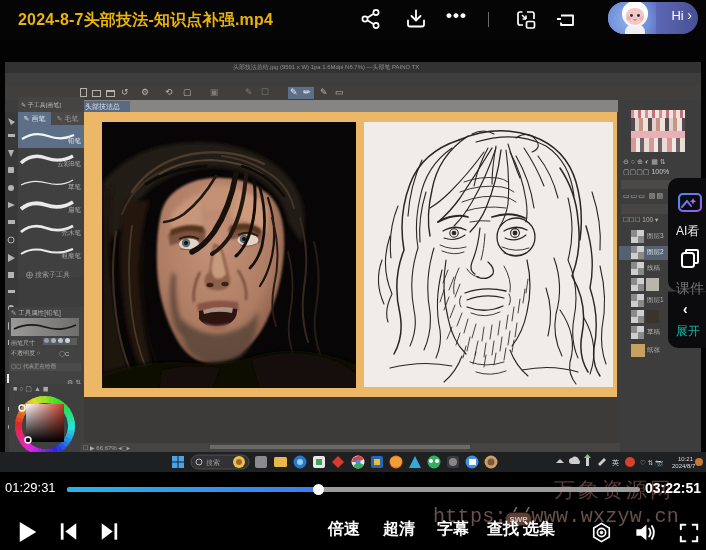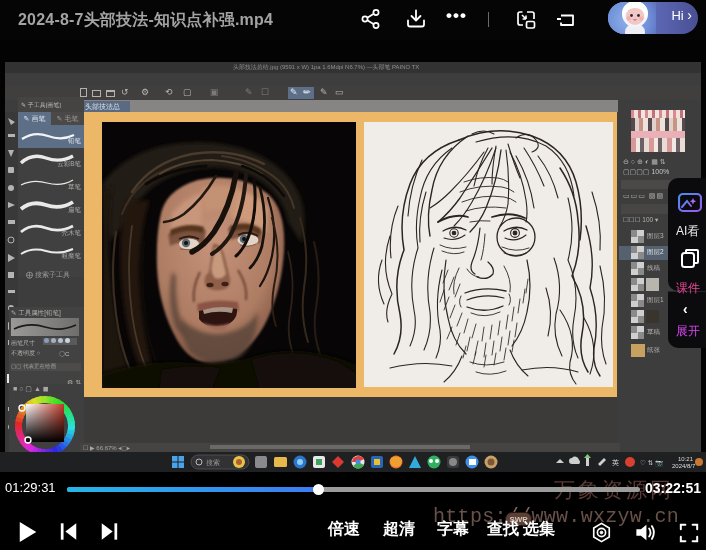--- a/index.html
+++ b/index.html
@@ -2,21 +2,21 @@
 <html><head>
 <meta charset="utf-8">
 <style>
   * { margin:0; padding:0; box-sizing:border-box; }
   html,body { width:706px; height:550px; background:#000; overflow:hidden;
     font-family:"Liberation Sans", sans-serif; }
   #stage { position:absolute; top:0; left:0; width:706px; height:550px; background:#000; }
 
   
   #topbar { position:absolute; top:0; left:0; width:706px; height:40px; background:#050505; }
-  #vtitle { position:absolute; left:18px; top:10px; color:#a3a3a3; font-size:16px; font-weight:bold; letter-spacing:0.2px; }
+  #vtitle { position:absolute; left:18px; top:10px; color:#eab308; font-size:16px; font-weight:bold; letter-spacing:0.2px; }
   .topicon { position:absolute; top:8px; }
   #avatarpill { position:absolute; right:8px; top:2px; width:90px; height:32px; border-radius:16px;
     background:linear-gradient(90deg,#7d9ce2 0%,#5f6cbb 45%,#4a4f93 100%); overflow:hidden; }
   #hitxt { position:absolute; right:14px; top:7px; color:#fff; font-size:13px; }
 
   
   #video { position:absolute; top:40px; left:0; width:706px; height:432px; background:#030303; }
   #app { position:absolute; left:5px; top:22px; width:696px; height:410px; background:#3d3d3d; overflow:hidden; }
   #apptitle { position:absolute; left:0; top:0; width:696px; height:11px; background:#333233; color:#9a9a9a; font-size:7px; }
   #appmenu  { position:absolute; left:0; top:11px; width:696px; height:13px; background:#474645; color:#bcbbb9; font-size:8px; }
@@ -621,23 +621,23 @@
           </defs>
         <rect x="1" y="2" width="22" height="17" rx="4" fill="none" stroke="url(#aig)" stroke-width="2.2"></rect>
         <path d="M4 15 L9 9 L13 14" stroke="url(#aig)" stroke-width="2" fill="none" stroke-linecap="round"></path>
         <path d="M15 6 l1 2.2 2.2 1 -2.2 1 -1 2.2 -1-2.2 -2.2-1 2.2-1 Z" fill="#b06af0"></path>
       </svg>
       <div style="position:absolute;left:676px;top:183px;color:#eee;font-size:12px;">AI看</div>
       <svg style="position:absolute;left:679px;top:208px;" width="22" height="22" viewBox="0 0 22 22" fill="none" stroke="#fff" stroke-width="2">
         <rect x="3" y="5" width="12" height="14" rx="2.5"></rect>
         <path d="M7 5 L7 2.5 Q7 2 7.5 2 L18 2 Q19 2 19 3 L19 14 Q19 15 18 15 L15 15"></path>
       </svg>
-      <div style="position:absolute;left:676px;top:240px;color:#ec4899;font-size:12px;">课件</div>
+      <div style="position:absolute;left:676px;top:240px;color:#737373;font-size:14px;">课件</div>
       <div style="position:absolute;left:683px;top:261px;color:#fff;font-size:14px;font-weight:bold;">‹</div>
-      <div style="position:absolute;left:676px;top:283px;color:#d946ef;font-size:12px;">展开</div>
+      <div style="position:absolute;left:676px;top:283px;color:#14b8a6;font-size:12px;">展开</div>
     </div>
   </div>
 
   <div id="controls">
     <div class="wm" style="left:554px;top:4px;font-size:21px;color:#5b3a38;letter-spacing:3px;">万象资源网</div>
     <div id="t1">01:29:31</div>
     <div id="t2">03:22:51</div>
     <div id="pbar">
         <div id="pfill"></div>
         <div id="pknob"></div>

